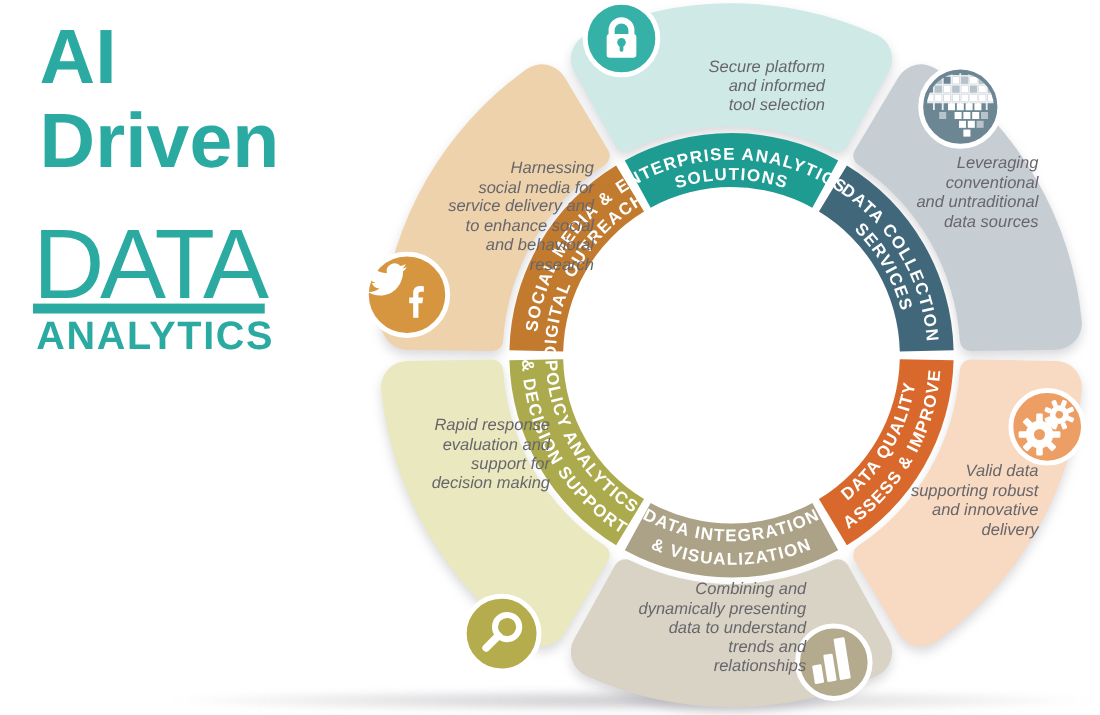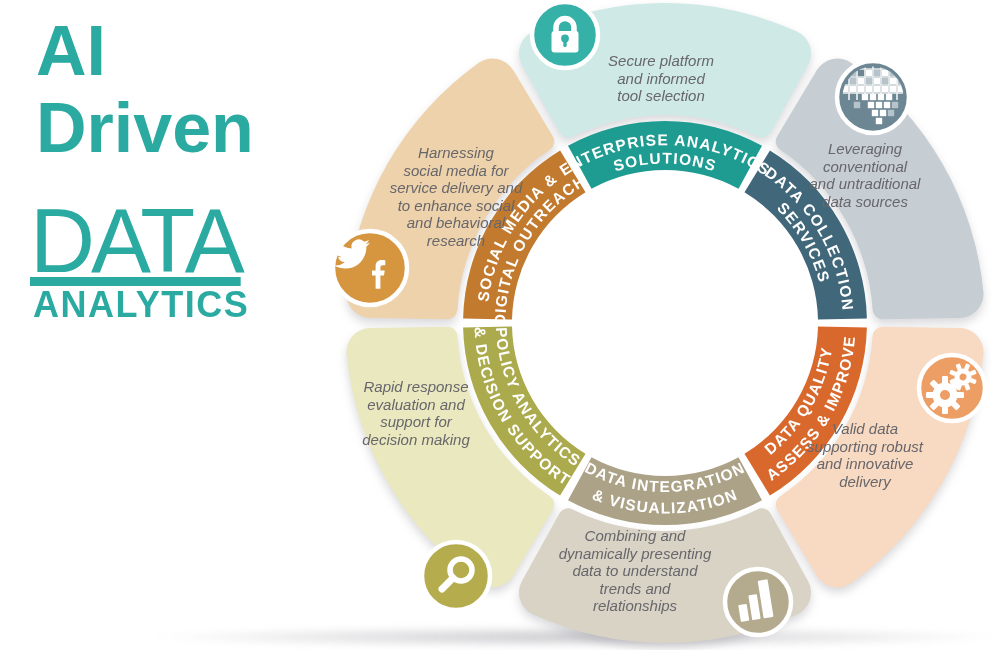--- a/index.html
+++ b/index.html
@@ -15,21 +15,21 @@
   }
   #wheel{position:absolute;left:0;top:0;}
   #wedges-layer{filter:drop-shadow(0 5px 5px rgba(120,120,128,.28));}
   .band-label{
     font-weight:bold;font-size:15.5px;letter-spacing:1.2px;fill:#ffffff;
     font-family:"Liberation Sans",sans-serif;
   }
   .seg-desc{
     position:absolute;color:var(--desc,#67666b);
     font-style:italic;font-size:15px;line-height:17.5px;
-    white-space:pre-line;text-align:center;pointer-events:none;
+    white-space:pre-line;text-align:right;pointer-events:none;
   }
   .title-line{position:absolute;color:var(--brand,#2baaa2);line-height:1;}
   #t1,#t2{left:36px;font-size:70px;font-weight:700;}
   #t1{top:16px;}
   #t2{top:93px;}
   #t3{left:30px;top:196px;font-size:90px;font-weight:400;letter-spacing:-4px;text-decoration:underline;}
   #t4{left:33px;top:287px;font-size:36px;font-weight:700;letter-spacing:1.5px;}
 </style>
 </head>
 <body style="--brand: #2BAAA2; --desc: #67666B;">

